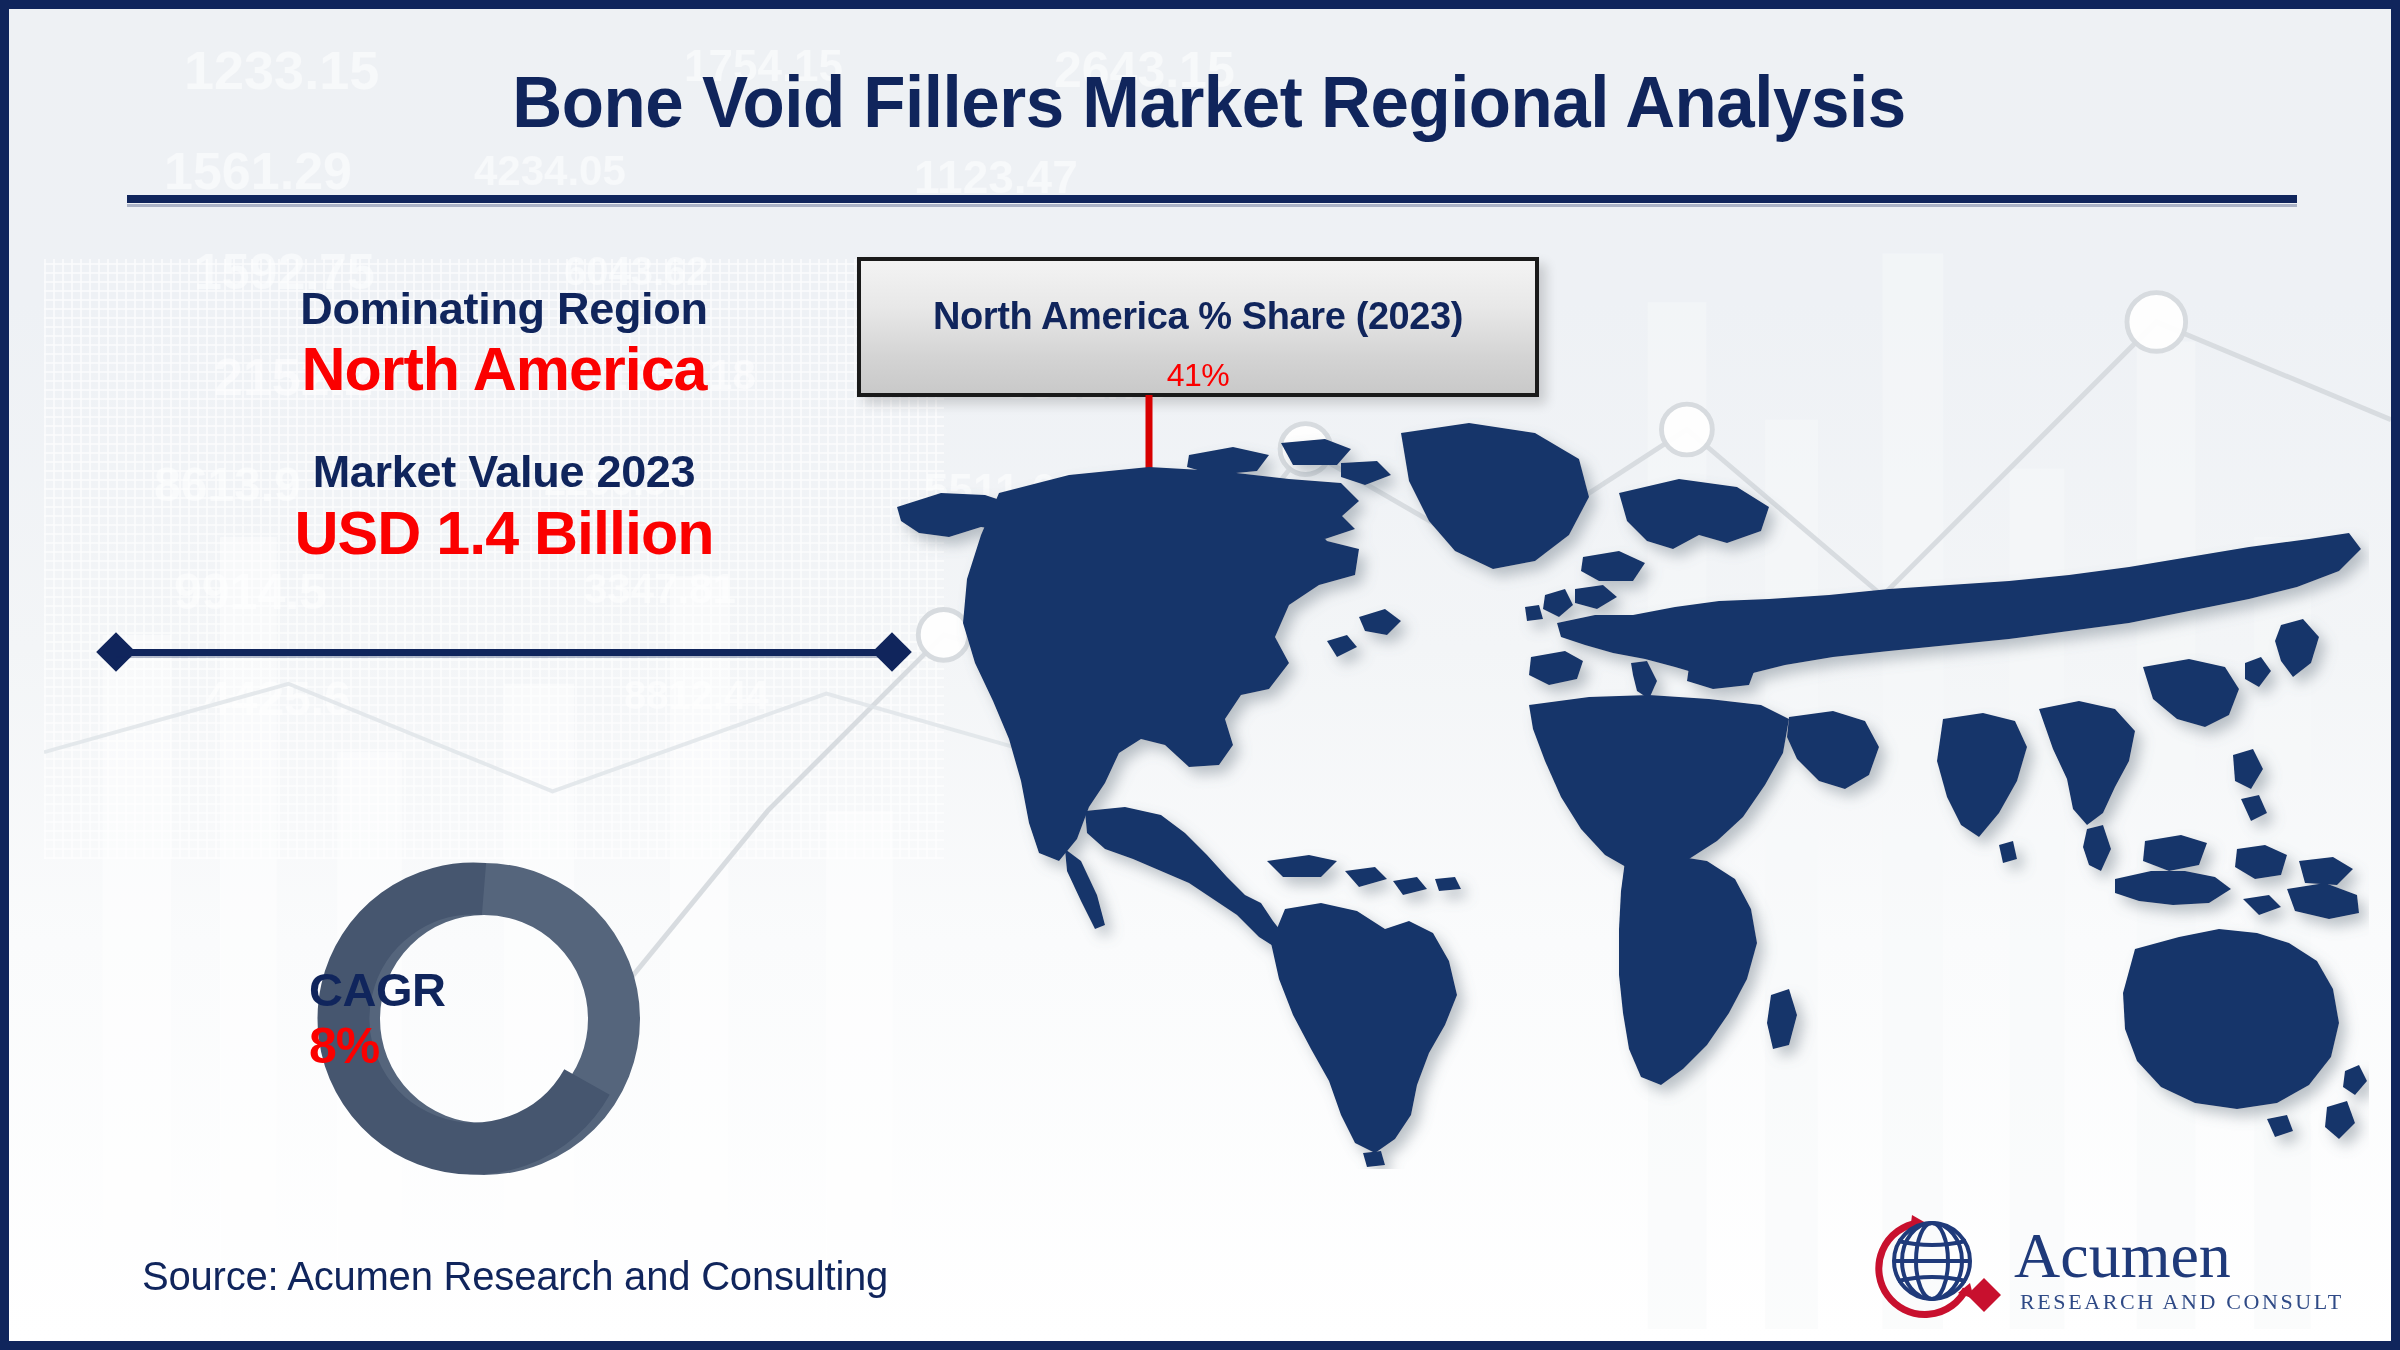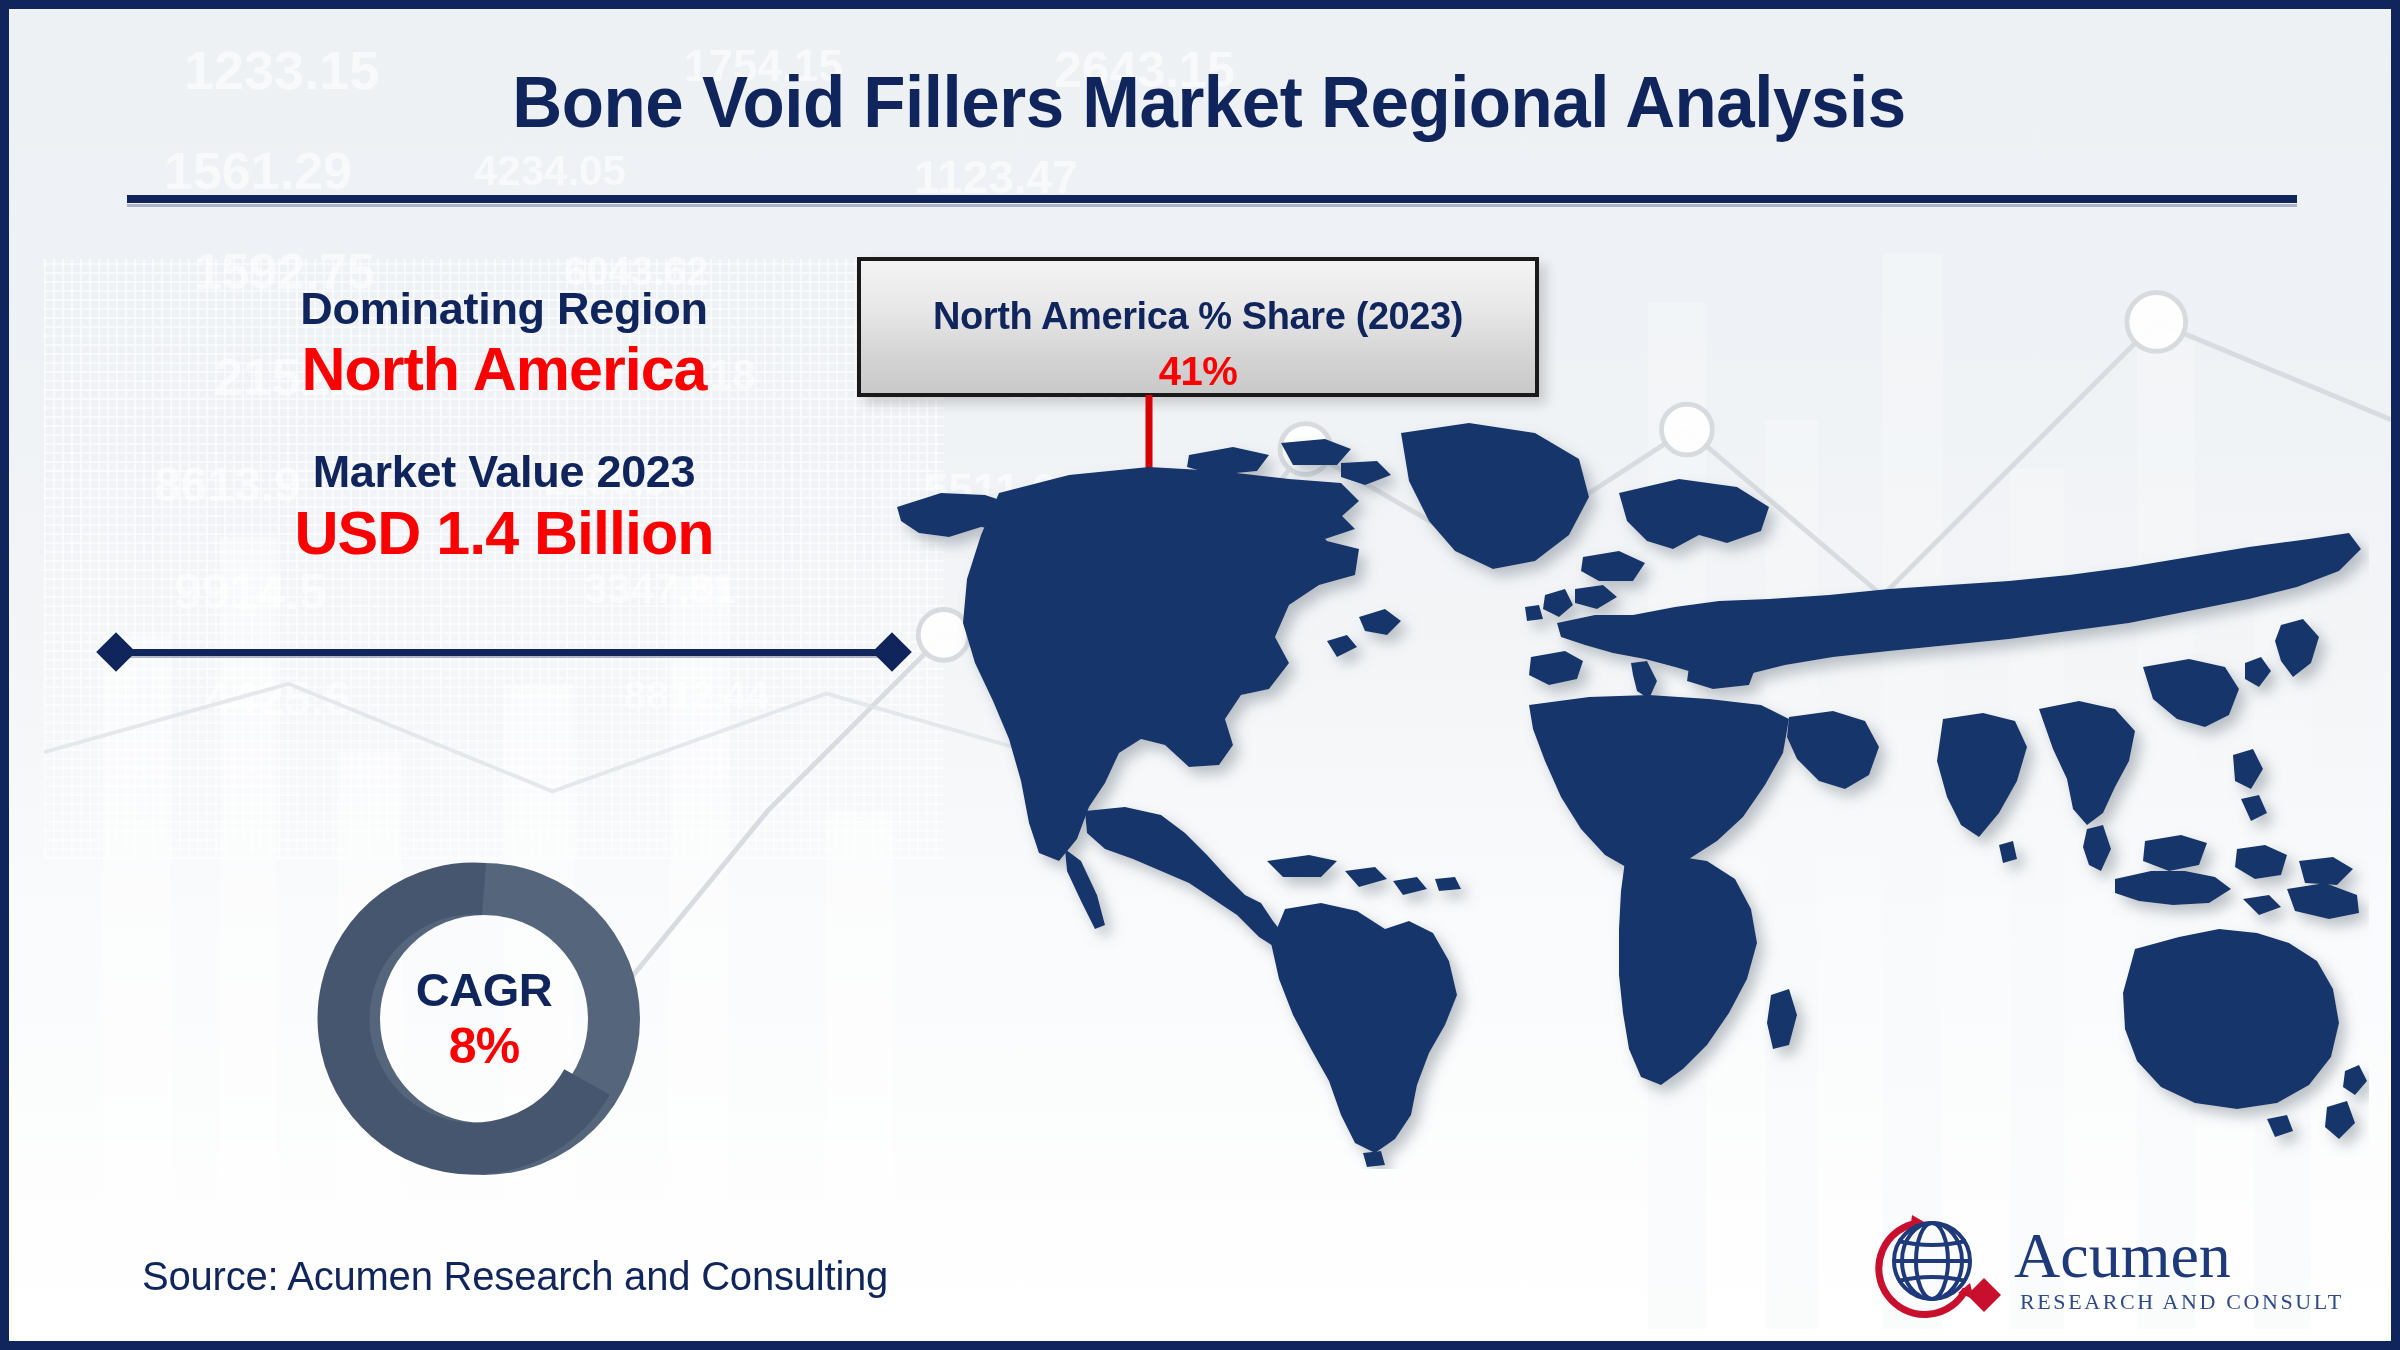--- a/index.html
+++ b/index.html
@@ -87,21 +87,21 @@
     position:absolute; left:55px; top:672px; width:880px; text-align:center;
   }
 
   
   .donut-wrap{
     position:absolute; left:300px; top:845px; width:350px; height:330px;
   }
   .donut-svg{ position:absolute; inset:0; }
   .donut-center{
     position:absolute; left:0; top:0; width:350px; height:330px;
-    display:flex; flex-direction:column; align-items:center; justify-content:center;
+    display:flex; flex-direction:column; justify-content:center;
   }
   .donut-label{
     font-size:47px; font-weight:bold; color:#10255c; letter-spacing:-.5px;
     line-height:1.05;
   }
   .donut-value{
     font-size:50px; font-weight:bold; color:#fb0000; letter-spacing:-1px;
     line-height:1.05; margin-top:6px;
   }
 
@@ -117,22 +117,22 @@
     background:linear-gradient(180deg,#f3f3f3 0%,#e8e8e8 35%,#d4d4d4 72%,#c9c9c9 100%);
     border:4px solid #1a1a1a;
     box-shadow:7px 7px 11px rgba(0,0,0,.16);
     display:flex; flex-direction:column; align-items:center; justify-content:flex-end;
   }
   .callout-title{
     font-size:38px; font-weight:bold; color:#10255c; letter-spacing:-.4px;
     line-height:1.1;
   }
   .callout-value{
-    font-size:40px; font-weight:bold; color:#fb0000; letter-spacing:-.5px;
-    line-height:1.1; margin-top:11px;
+    font-size:32px; font-weight:normal; color:#fb0000; letter-spacing:-.5px;
+    line-height:1.1; margin-top:20px;
   }
   .callout-arrow{ position:absolute; left:1040px; top:386px; width:120px; height:260px; }
 
   
   .map{ position:absolute; left:880px; top:400px; width:1480px; height:760px; }
 
   
   .logo{ position:absolute; left:1865px; top:1196px; width:470px; height:118px; }
 </style>
 </head>

